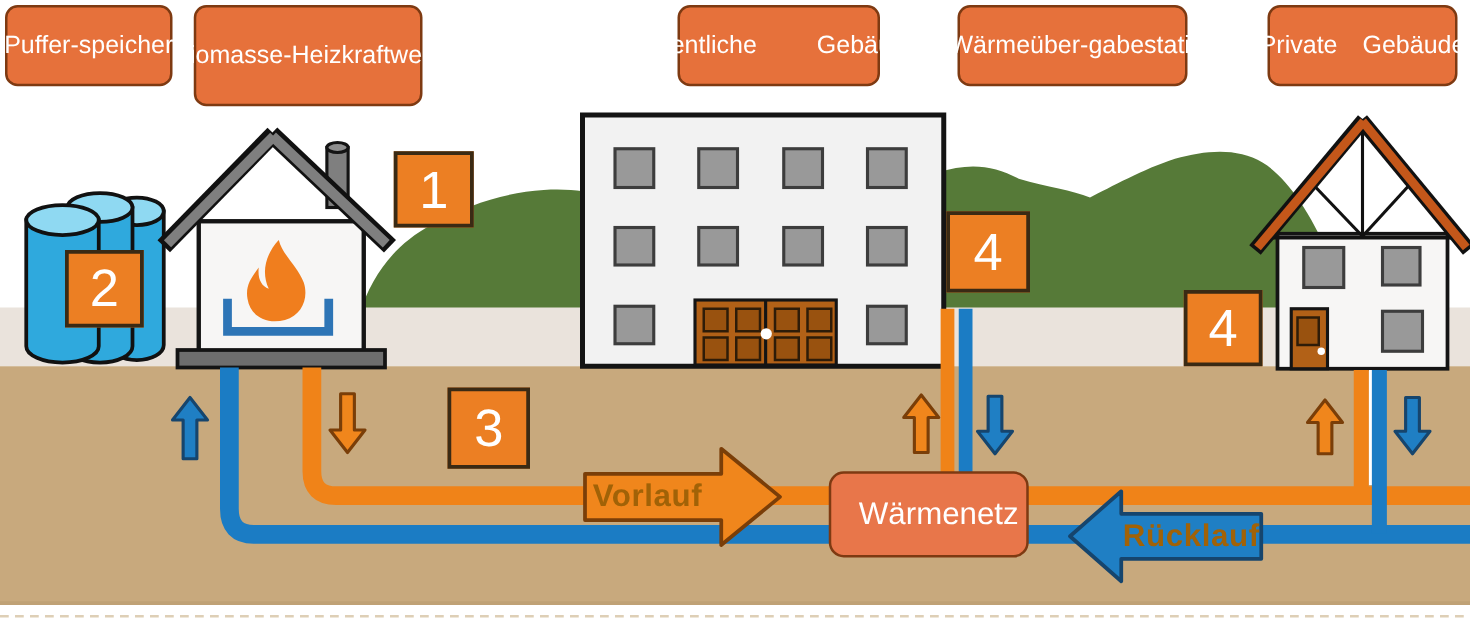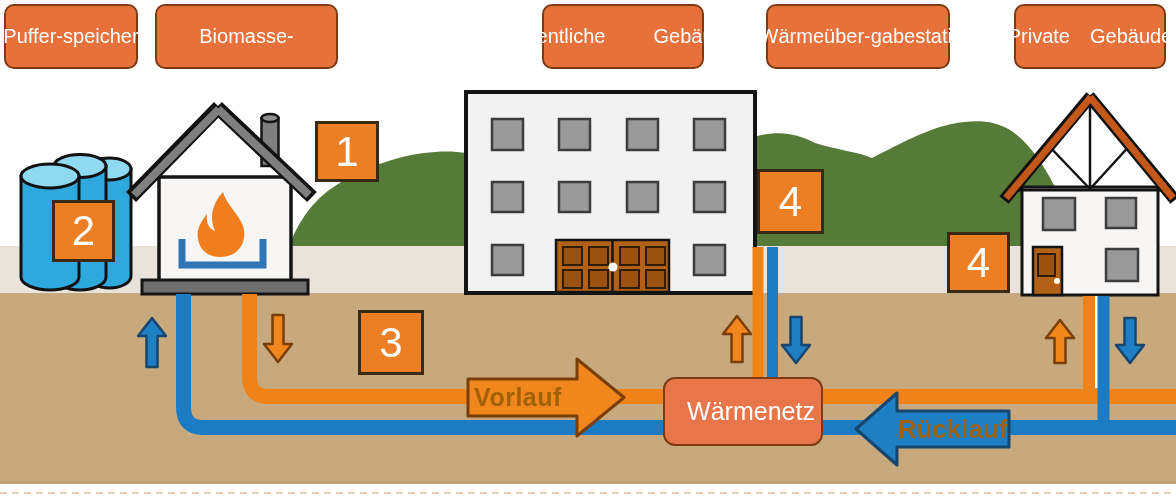--- a/index.html
+++ b/index.html
@@ -160,22 +160,23 @@
     </g>
 
     <polygon points="468,379 577,379 577,359 624,397.5 577,436 577,416 468,416" style="fill:var(--arrow-orange,#F0861C);stroke:var(--orange-border,#7A3E08)" stroke-width="3" stroke-linejoin="round"></polygon>
     <polygon points="1009,411 897,411 897,393 856,429 897,465 897,447 1009,447" style="fill:var(--arrow-blue,#1F7FC4);stroke:var(--blue-border,#16456D)" stroke-width="3" stroke-linejoin="round"></polygon>
   </svg>
 
   <div class="overlay toplabel" style="left:4px;top:4px;width:134px;height:65px;">
     <span>Puffer-</span>
     <span>speicher</span>
   </div>
-  <div class="overlay toplabel" style="left:155px;top:4px;width:183px;height:65px;">
+  <div class="overlay toplabel" style="left:155px;top:4px;width:183px;height:81px;">
     <span>Biomasse-</span>
+    <span>Heizkraftwerk</span>
   </div>
   <div class="overlay toplabel" style="left:542px;top:4px;width:162px;height:65px;gap:48px;">
     <span>Öffentliche</span>
     <span>Gebäude</span>
   </div>
   <div class="overlay toplabel" style="left:766px;top:4px;width:184px;height:65px;padding-left:44px;">
     <span>Wärmeüber-</span>
     <span>gabestationen</span>
   </div>
   <div class="overlay toplabel" style="left:1014px;top:4px;width:152px;height:65px;gap:20px;">

